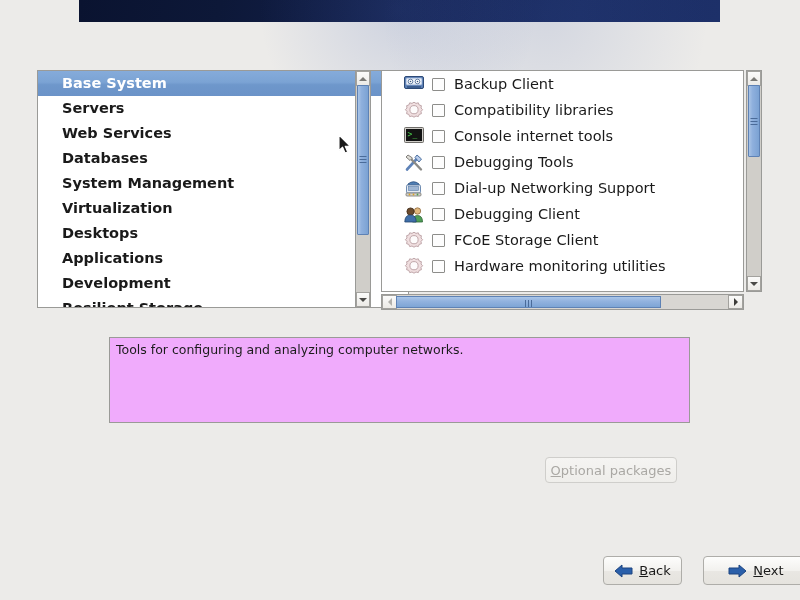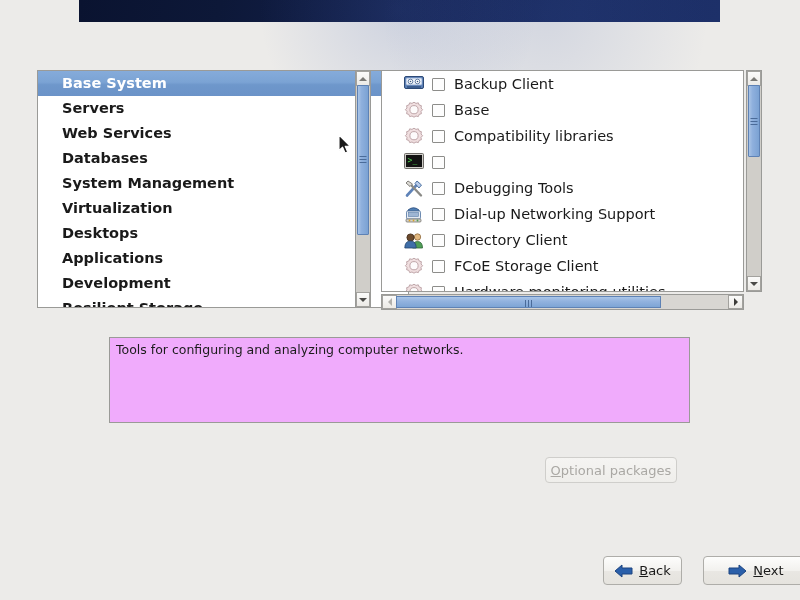--- a/index.html
+++ b/index.html
@@ -259,41 +259,32 @@
           <span class="pkg-label">Backup Client</span>
         </div>
         <div class="pkg-row">
           <span class="pkgicon">
             <svg width="20" height="19" viewBox="0 0 20 19">
               <path d="M10 1.2 L12 2.4 L14.3 1.8 L15.2 4 L17.4 4.7 L17 7 L18.6 8.7 L17 10.4 L17.4 12.7 L15.2 13.4 L14.3 15.6 L12 15 L10 16.2 L8 15 L5.7 15.6 L4.8 13.4 L2.6 12.7 L3 10.4 L1.4 8.7 L3 7 L2.6 4.7 L4.8 4 L5.7 1.8 L8 2.4 Z" fill="#f0dfe0" stroke="#b99ea2" stroke-width="0.9" stroke-linejoin="round"></path>
               <circle cx="10" cy="8.7" r="4.1" fill="#fdfbfb" stroke="#b99ea2" stroke-width="0.9"></circle>
             </svg>
           </span>
           <span class="chk"></span>
-          <span class="pkg-label">Base</span>
-        </div>
-        <div class="pkg-row">
-          <span class="pkgicon">
-            <svg width="20" height="19" viewBox="0 0 20 19">
-              <path d="M10 1.2 L12 2.4 L14.3 1.8 L15.2 4 L17.4 4.7 L17 7 L18.6 8.7 L17 10.4 L17.4 12.7 L15.2 13.4 L14.3 15.6 L12 15 L10 16.2 L8 15 L5.7 15.6 L4.8 13.4 L2.6 12.7 L3 10.4 L1.4 8.7 L3 7 L2.6 4.7 L4.8 4 L5.7 1.8 L8 2.4 Z" fill="#f0dfe0" stroke="#b99ea2" stroke-width="0.9" stroke-linejoin="round"></path>
-              <circle cx="10" cy="8.7" r="4.1" fill="#fdfbfb" stroke="#b99ea2" stroke-width="0.9"></circle>
-            </svg>
-          </span>
-          <span class="chk"></span>
           <span class="pkg-label">Compatibility libraries</span>
         </div>
         <div class="pkg-row">
           <span class="pkgicon">
             <svg width="20" height="16" viewBox="0 0 20 16">
               <rect x="0.5" y="0.5" width="19" height="15" rx="1" fill="#cfcdc8" stroke="#6e6c68"></rect>
               <rect x="2" y="2" width="16" height="12" fill="#121212"></rect>
               <text x="3.6" y="10.4" font-family="monospace" font-size="8" fill="#4dd14d">&gt;_</text>
             </svg>
           </span>
           <span class="chk"></span>
+          <span class="pkg-label">Console internet tools</span>
         </div>
         <div class="pkg-row">
           <span class="pkgicon">
             <svg width="20" height="19" viewBox="0 0 20 19">
               <path d="M3 16.5 L14 4.5" stroke="#5f83b8" stroke-width="2.6" stroke-linecap="round"></path>
               <path d="M13 2 L17.5 6 L15 9 L11 4.5 Z" fill="#b9ccea" stroke="#3f6699" stroke-width="0.9" stroke-linejoin="round"></path>
               <path d="M17 16.5 L7.5 6.5" stroke="#8a8a86" stroke-width="2.4" stroke-linecap="round"></path>
               <path d="M4 2 L8.5 5 L6 7.5 L2 4 Z" fill="#dedcd6" stroke="#75736e" stroke-width="0.9" stroke-linejoin="round"></path>
             </svg>
           </span>
@@ -318,21 +309,21 @@
         <div class="pkg-row">
           <span class="pkgicon">
             <svg width="20" height="18" viewBox="0 0 20 18">
               <circle cx="13.5" cy="6" r="3.2" fill="#e2b87e" stroke="#8e6a3d" stroke-width="0.8"></circle>
               <path d="M8.5 17 Q8.5 10.5 13.5 10.5 Q18.5 10.5 18.5 17 Z" fill="#4f9e57" stroke="#2e6436" stroke-width="0.8"></path>
               <circle cx="6.5" cy="6.5" r="3.6" fill="#6b4a2c" stroke="#3e2a18" stroke-width="0.8"></circle>
               <path d="M0.8 17 Q0.8 10 6.5 10 Q12.2 10 12.2 17 Z" fill="#3f6ea8" stroke="#24456e" stroke-width="0.8"></path>
             </svg>
           </span>
           <span class="chk"></span>
-          <span class="pkg-label">Directory Client</span>
+          <span class="pkg-label">Debugging Client</span>
         </div>
         <div class="pkg-row">
           <span class="pkgicon">
             <svg width="20" height="19" viewBox="0 0 20 19">
               <path d="M10 1.2 L12 2.4 L14.3 1.8 L15.2 4 L17.4 4.7 L17 7 L18.6 8.7 L17 10.4 L17.4 12.7 L15.2 13.4 L14.3 15.6 L12 15 L10 16.2 L8 15 L5.7 15.6 L4.8 13.4 L2.6 12.7 L3 10.4 L1.4 8.7 L3 7 L2.6 4.7 L4.8 4 L5.7 1.8 L8 2.4 Z" fill="#f0dfe0" stroke="#b99ea2" stroke-width="0.9" stroke-linejoin="round"></path>
               <circle cx="10" cy="8.7" r="4.1" fill="#fdfbfb" stroke="#b99ea2" stroke-width="0.9"></circle>
             </svg>
           </span>
           <span class="chk"></span>
           <span class="pkg-label">FCoE Storage Client</span>

